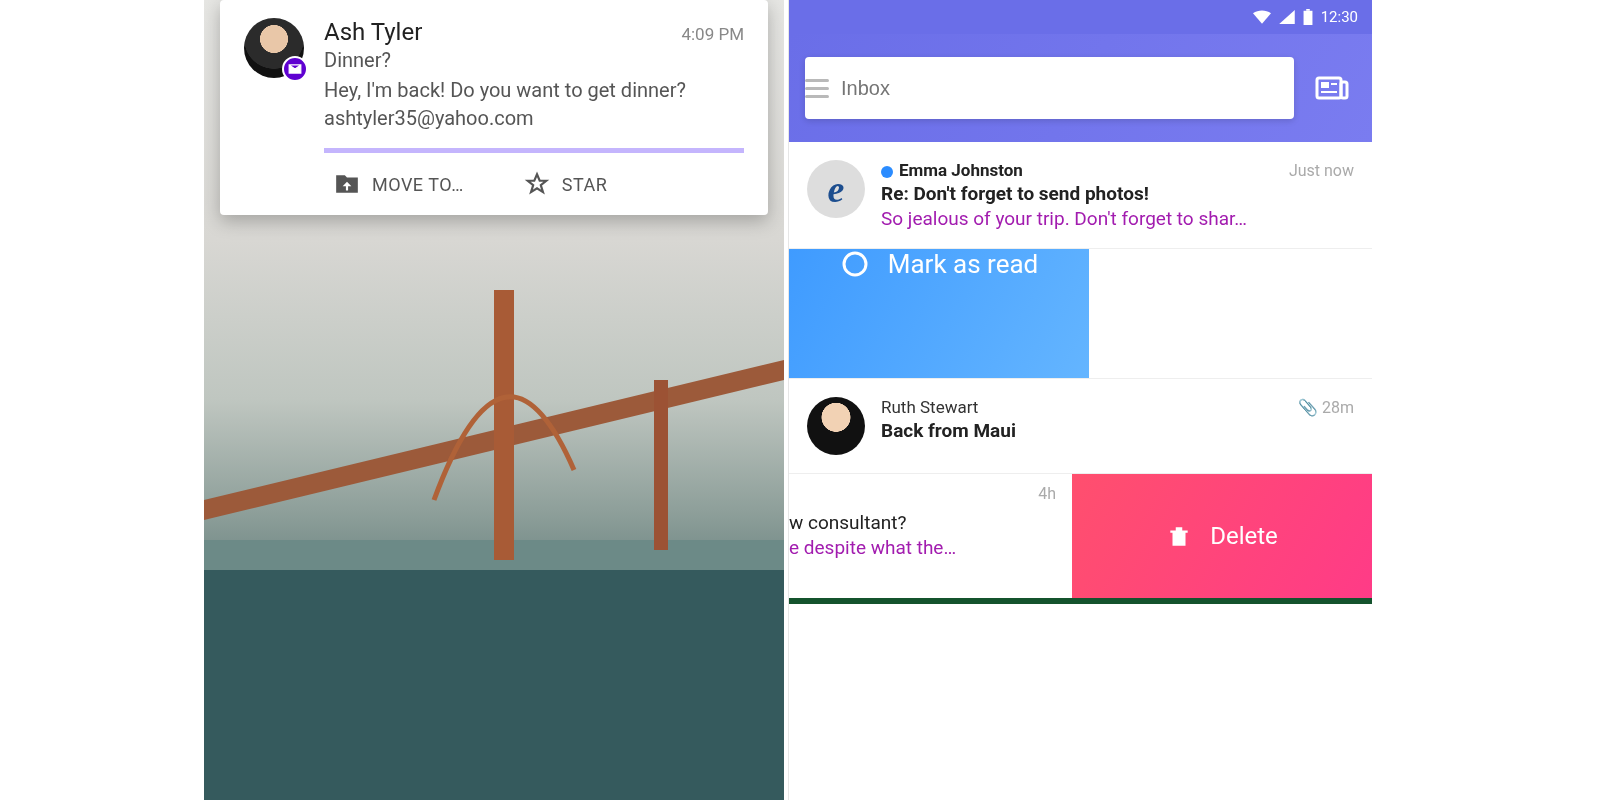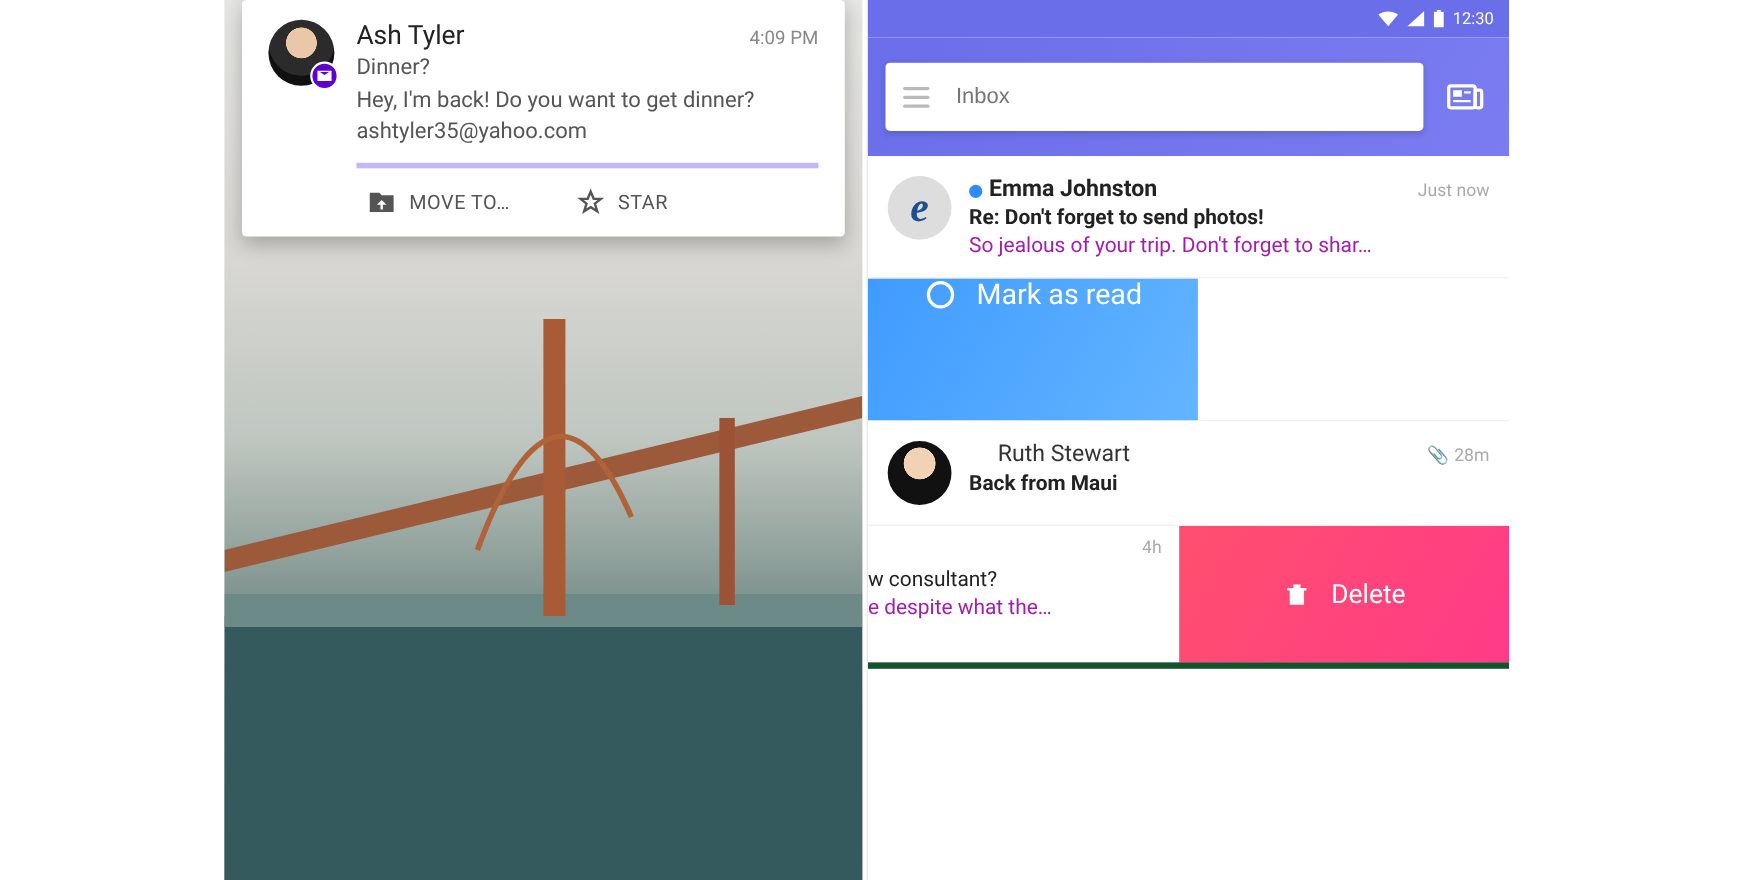--- a/index.html
+++ b/index.html
@@ -88,21 +88,21 @@
     padding:12px 14px; gap:8px; font-size:15px;
   }
   .statusbar svg { fill:#fff; }
   .appbar {
     height:108px;
     background:linear-gradient(120deg,#6a6ee8 0%, #7a7cf0 100%);
     display:flex; align-items:center; padding:0 16px; gap:14px;
   }
   .searchbox {
     flex:1; height:62px; background:#fff; border-radius:4px;
-    display:flex; align-items:center; padding:0 16px; gap:24px;
+    display:flex; align-items:center; padding:0 0; gap:12px;
     box-shadow:0 2px 6px rgba(0,0,0,.15);
   }
   .hamburger { display:flex; flex-direction:column; gap:5px; }
   .hamburger span { width:24px; height:3px; background:#b9b9b9; border-radius:2px; }
   .searchbox input {
     border:none; outline:none; font-size:20px; color:#777; width:100%;
     background:transparent;
   }
   .news-btn {
     width:48px; height:48px; display:flex; align-items:center; justify-content:center;
@@ -115,22 +115,22 @@
     border-bottom:1px solid #eee; position:relative; background:#fff;
   }
   .row .avatar2 {
     width:58px; height:58px; border-radius:50%; flex:0 0 58px;
     background:#ddd; display:flex; align-items:center; justify-content:center;
     font-size:38px; font-weight:bold; color:#1a4b8c;
     position:relative; overflow:hidden;
   }
   .row .content { flex:1; padding-left:16px; min-width:0; }
   .dot { width:12px; height:12px; border-radius:50%; background:#2b8cff; display:inline-block; margin-right:6px; vertical-align:middle; }
-  .name { font-size:21px; font-weight:700; color:#222; }
-  .name.read { font-weight:400; color:#333;margin-left:26px; }
+  .name { font-size:17px; font-weight:700; color:#222; }
+  .name.read { font-weight:400; color:#333; }
   .meta { font-size:16px; color:#aaa; }
   .toprow { display:flex; justify-content:space-between; align-items:center; }
   .subj { font-size:19px; font-weight:700; color:#222; margin-top:2px; white-space:nowrap; overflow:hidden; text-overflow:ellipsis;}
   .subj.read { font-weight:400; }
   .prev { font-size:19px; color:#a21caf; margin-top:2px; white-space:nowrap; overflow:hidden; text-overflow:ellipsis; }
   .star-icon { color:#ffb400; font-size:20px; margin-left:6px; }
   .clip { color:#bbb; margin-right:4px; }
 
   
   .swipe-row { display:flex; height:130px; border-bottom:1px solid #eee; }

